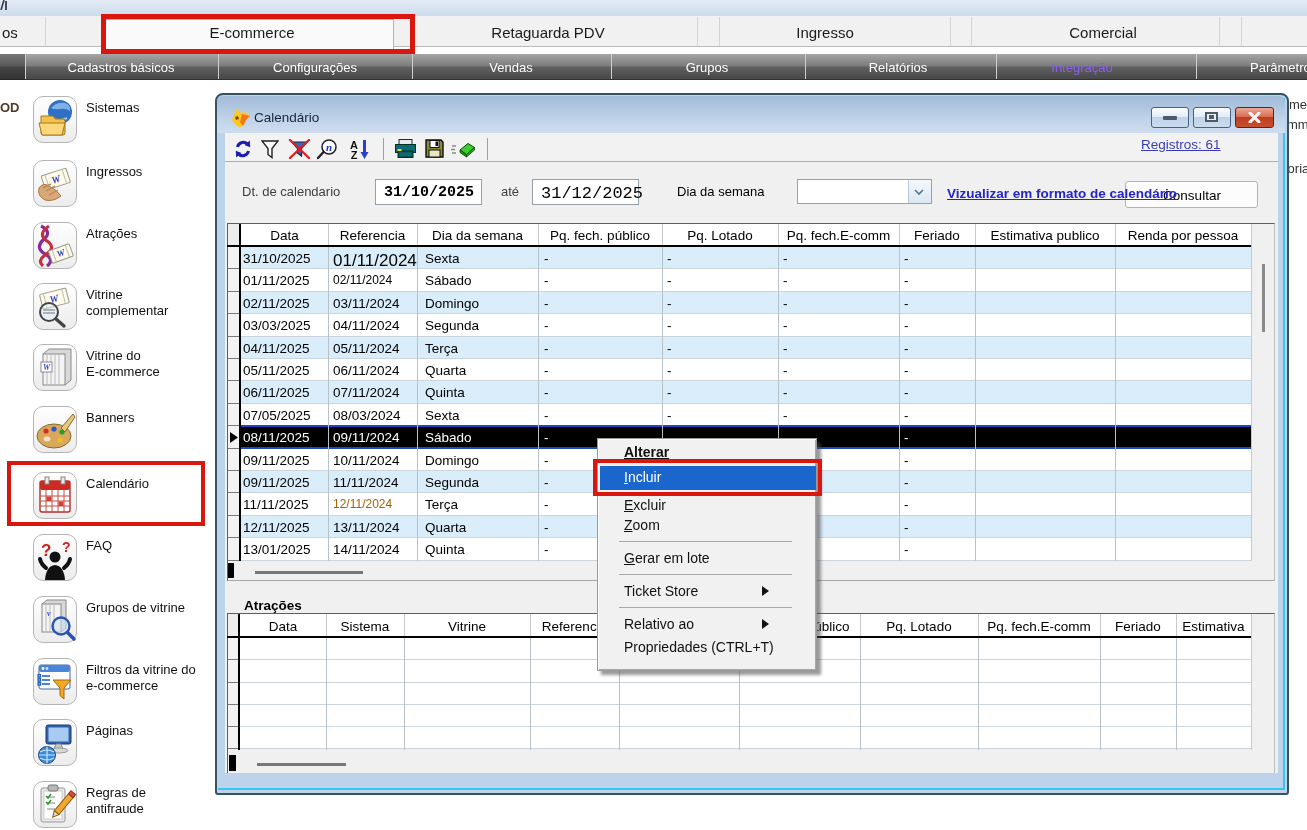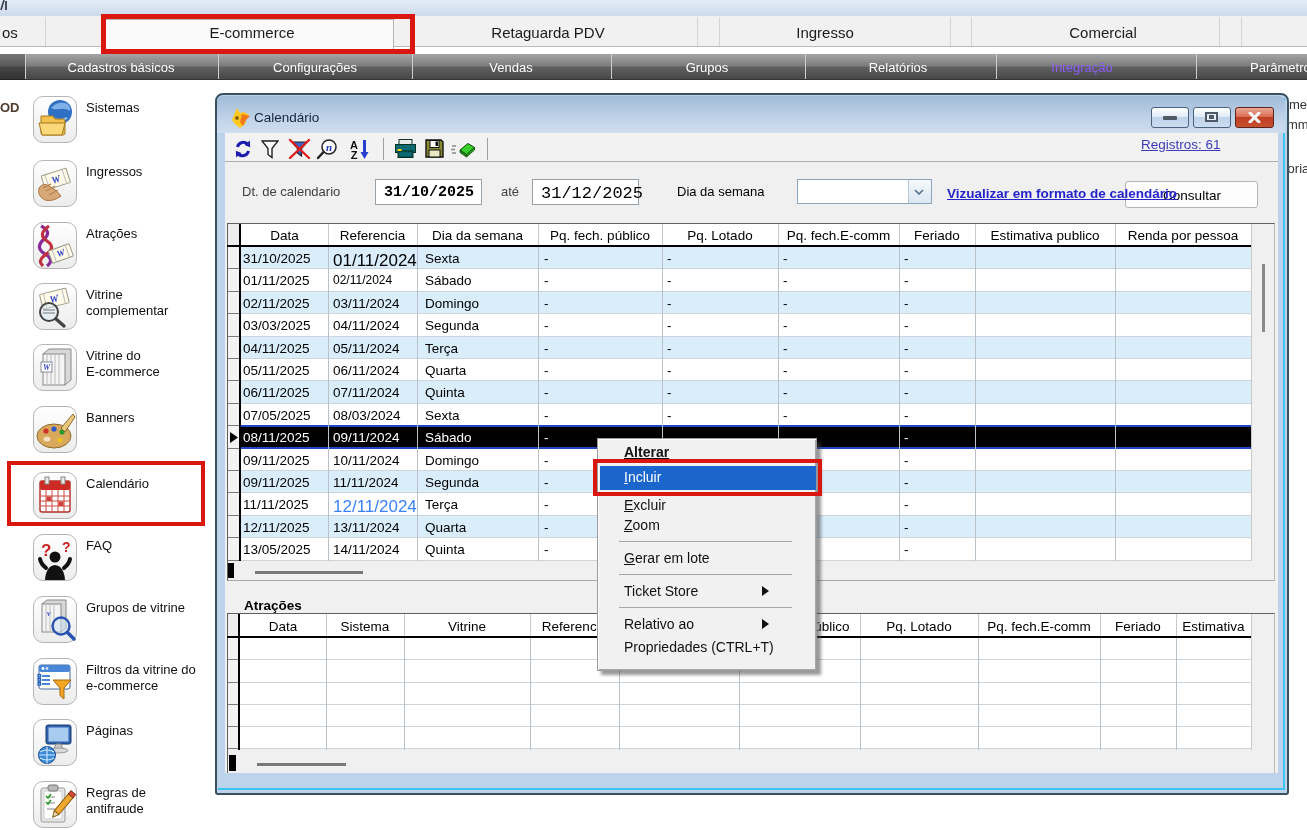--- a/index.html
+++ b/index.html
@@ -370,38 +370,38 @@
 <div class="a" style="left:243px;top:475.0px;font-size:13.5px;color:#000">09/11/2025</div>
 <div class="a" style="left:333px;top:475.0px;font-size:13.5px;color:#000">11/11/2024</div>
 <div class="a" style="left:425px;top:475.0px;font-size:13.5px;color:#000">Segunda</div>
 <div class="a" style="left:544px;top:475.0px;font-size:13.5px;color:#000">-</div>
 <div class="a" style="left:667px;top:475.0px;font-size:13.5px;color:#000">-</div>
 <div class="a" style="left:783px;top:475.0px;font-size:13.5px;color:#000">-</div>
 <div class="a" style="left:904px;top:475.0px;font-size:13.5px;color:#000">-</div>
 <div class="a" style="left:228px;top:471.0px;width:11px;height:22.4px;background:#f3f3f3;border-bottom:1px solid #7a7a7a;box-sizing:border-box"></div>
 <div class="a" style="left:241px;top:493.4px;width:1010px;height:22.4px;background:#fff;border-bottom:1px solid #ccd5db;box-sizing:border-box"></div>
 <div class="a" style="left:243px;top:497.4px;font-size:13.5px;color:#000">11/11/2025</div>
-<div class="a" style="left:333px;top:497.4px;font-size:17px;color:#3b82f6">12/11/2024</div>
+<div class="a" style="left:333px;top:497.4px;font-size:12px;color:#a16207">12/11/2024</div>
 <div class="a" style="left:425px;top:497.4px;font-size:13.5px;color:#000">Terça</div>
 <div class="a" style="left:544px;top:497.4px;font-size:13.5px;color:#000">-</div>
 <div class="a" style="left:667px;top:497.4px;font-size:13.5px;color:#000">-</div>
 <div class="a" style="left:783px;top:497.4px;font-size:13.5px;color:#000">-</div>
 <div class="a" style="left:904px;top:497.4px;font-size:13.5px;color:#000">-</div>
 <div class="a" style="left:228px;top:493.4px;width:11px;height:22.4px;background:#f3f3f3;border-bottom:1px solid #7a7a7a;box-sizing:border-box"></div>
 <div class="a" style="left:241px;top:515.8px;width:1010px;height:22.4px;background:#d9edfb;border-bottom:1px solid #ccd5db;box-sizing:border-box"></div>
 <div class="a" style="left:243px;top:519.8px;font-size:13.5px;color:#000">12/11/2025</div>
 <div class="a" style="left:333px;top:519.8px;font-size:13.5px;color:#000">13/11/2024</div>
 <div class="a" style="left:425px;top:519.8px;font-size:13.5px;color:#000">Quarta</div>
 <div class="a" style="left:544px;top:519.8px;font-size:13.5px;color:#000">-</div>
 <div class="a" style="left:667px;top:519.8px;font-size:13.5px;color:#000">-</div>
 <div class="a" style="left:783px;top:519.8px;font-size:13.5px;color:#000">-</div>
 <div class="a" style="left:904px;top:519.8px;font-size:13.5px;color:#000">-</div>
 <div class="a" style="left:228px;top:515.8px;width:11px;height:22.4px;background:#f3f3f3;border-bottom:1px solid #7a7a7a;box-sizing:border-box"></div>
 <div class="a" style="left:241px;top:538.2px;width:1010px;height:22.4px;background:#fff;border-bottom:1px solid #ccd5db;box-sizing:border-box"></div>
-<div class="a" style="left:243px;top:542.2px;font-size:13.5px;color:#000">13/05/2025</div>
+<div class="a" style="left:243px;top:542.2px;font-size:13.5px;color:#000">13/01/2025</div>
 <div class="a" style="left:333px;top:542.2px;font-size:13.5px;color:#000">14/11/2024</div>
 <div class="a" style="left:425px;top:542.2px;font-size:13.5px;color:#000">Quinta</div>
 <div class="a" style="left:544px;top:542.2px;font-size:13.5px;color:#000">-</div>
 <div class="a" style="left:667px;top:542.2px;font-size:13.5px;color:#000">-</div>
 <div class="a" style="left:783px;top:542.2px;font-size:13.5px;color:#000">-</div>
 <div class="a" style="left:904px;top:542.2px;font-size:13.5px;color:#000">-</div>
 <div class="a" style="left:228px;top:538.2px;width:11px;height:22.4px;background:#f3f3f3;border-bottom:1px solid #7a7a7a;box-sizing:border-box"></div>
 <div class="a vline" style="left:328px;top:247px;height:313.6px;background:#b9c2c9"></div>
 <div class="a vline" style="left:417px;top:247px;height:313.6px;background:#b9c2c9"></div>
 <div class="a vline" style="left:538px;top:247px;height:313.6px;background:#b9c2c9"></div>

